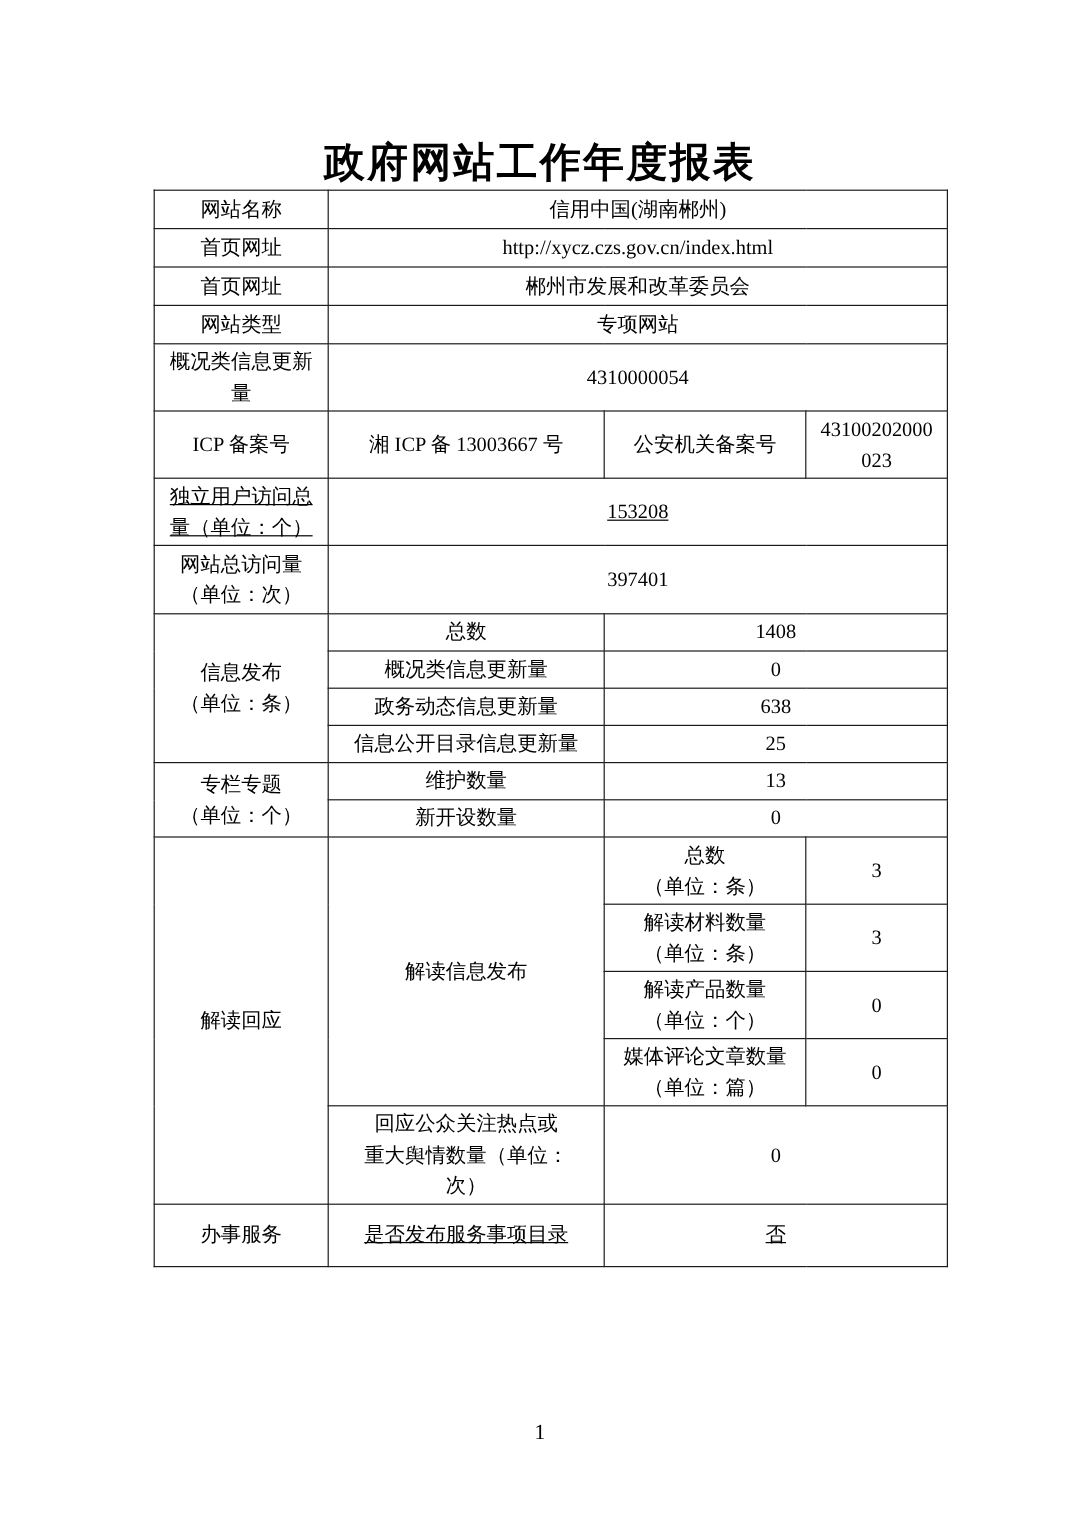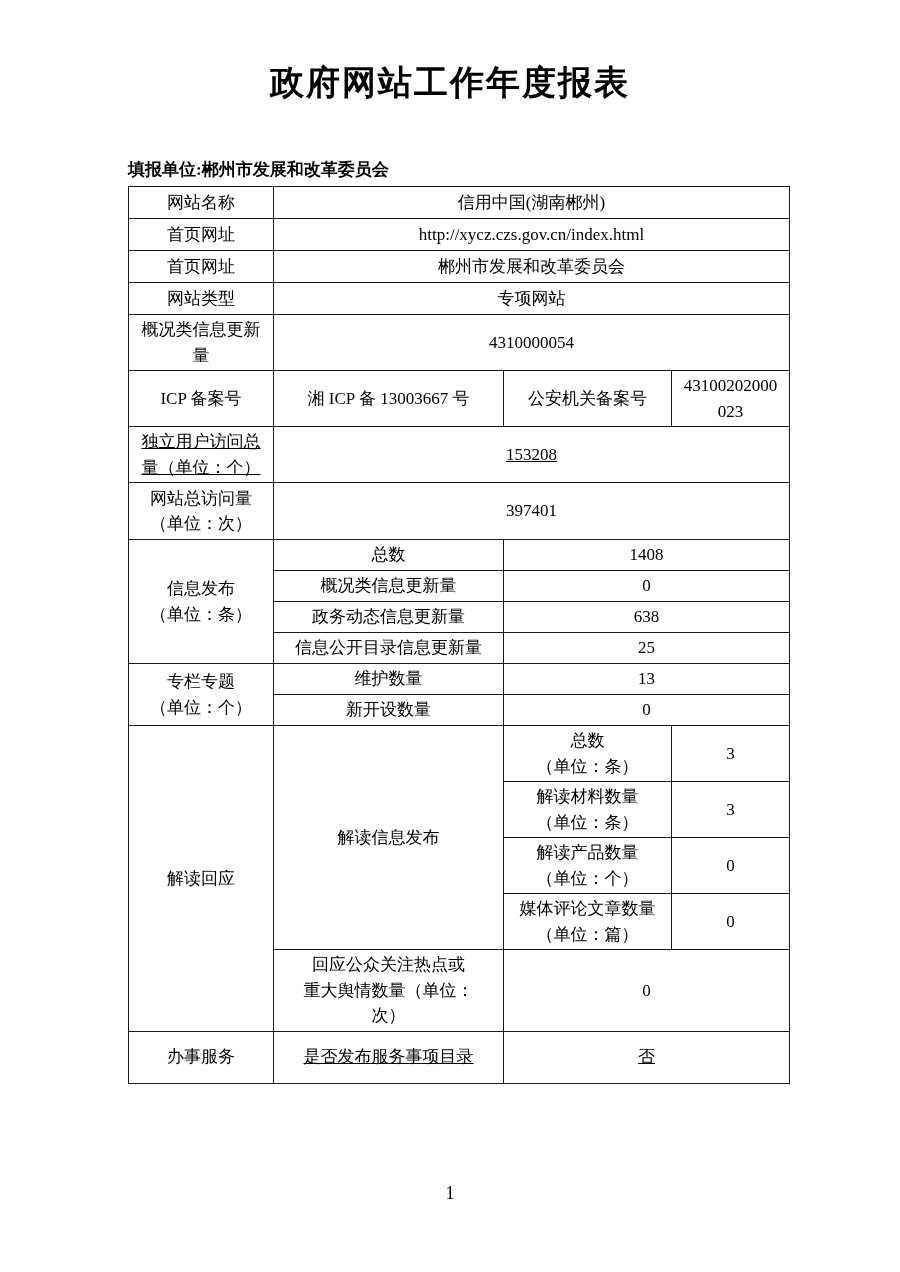--- a/index.html
+++ b/index.html
@@ -8,21 +8,21 @@
     position: relative;
     width: 900px;
     height: 1272px;
     margin: 0 auto;
     background: #ffffff;
     color: #000000;
     font-family: "Liberation Serif", serif;
     overflow: hidden;
   }
   .doc-title {
-    padding-top: 60px;
+    padding-top: 114px;
     text-align: center;
     font-family: "Liberation Sans", sans-serif;
     font-weight: 700;
     font-size: 34px;
     letter-spacing: 2px;
     line-height: 1.3;
   }
   .doc-subtitle {
     margin-top: 34px;
     text-align: center;
@@ -68,21 +68,20 @@
     text-align: center;
     font-size: 18px;
   }
 </style>
 </head>
 <body>
 
 <div class="page">
 
   <div class="doc-title">政府网站工作年度报表</div>
-  <div class="reporting-unit">填报单位:郴州市发展和改革委员会</div>
 
   <table class="report">
     <colgroup>
       <col style="width:145px">
       <col style="width:230px">
       <col style="width:168px">
       <col style="width:118px">
     </colgroup>
 
     <tbody>

